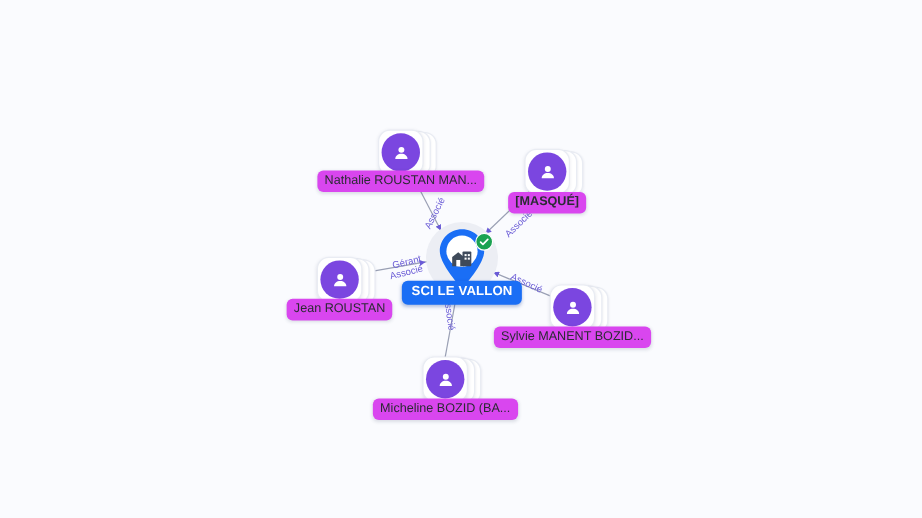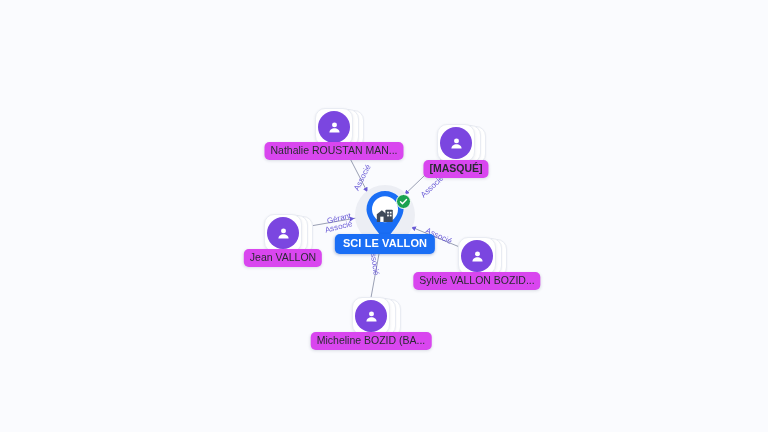--- a/index.html
+++ b/index.html
@@ -189,35 +189,35 @@
           <div class="card c2"></div>
           <div class="card c1"></div>
           <div class="avatar">
             <svg width="17" height="17" viewBox="0 0 24 24" aria-hidden="true">
               <circle cx="12" cy="8.3" r="3.5" fill="#ffffff"></circle>
               <path d="M4.8 19.2c0-3.8 3.3-6.2 7.2-6.2s7.2 2.4 7.2 6.2z" fill="#ffffff"></path>
             </svg>
           </div>
         </div>
       </div>
-      <div class="plabel" style="left: 283px; top: 249px;">Jean VALLON</div>
+      <div class="plabel" style="left: 283px; top: 249px;">Jean ROUSTAN</div>
       <div class="person" style="left: 477px; top: 256px;">
         <div class="stack">
           <div class="card c3"></div>
           <div class="card c2"></div>
           <div class="card c1"></div>
           <div class="avatar">
             <svg width="17" height="17" viewBox="0 0 24 24" aria-hidden="true">
               <circle cx="12" cy="8.3" r="3.5" fill="#ffffff"></circle>
               <path d="M4.8 19.2c0-3.8 3.3-6.2 7.2-6.2s7.2 2.4 7.2 6.2z" fill="#ffffff"></path>
             </svg>
           </div>
         </div>
       </div>
-      <div class="plabel" style="left: 477px; top: 272px;">Sylvie VALLON BOZID...</div>
+      <div class="plabel" style="left: 477px; top: 272px;">Sylvie MANENT BOZID...</div>
       <div class="person" style="left: 371px; top: 316px;">
         <div class="stack">
           <div class="card c3"></div>
           <div class="card c2"></div>
           <div class="card c1"></div>
           <div class="avatar">
             <svg width="17" height="17" viewBox="0 0 24 24" aria-hidden="true">
               <circle cx="12" cy="8.3" r="3.5" fill="#ffffff"></circle>
               <path d="M4.8 19.2c0-3.8 3.3-6.2 7.2-6.2s7.2 2.4 7.2 6.2z" fill="#ffffff"></path>
             </svg>

